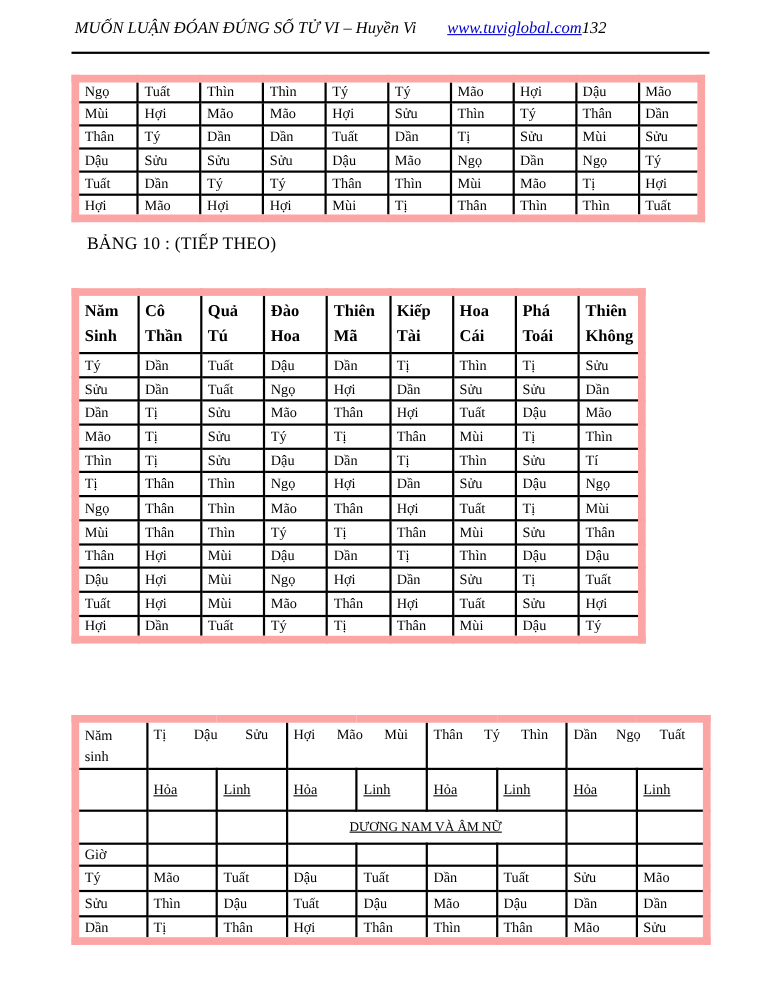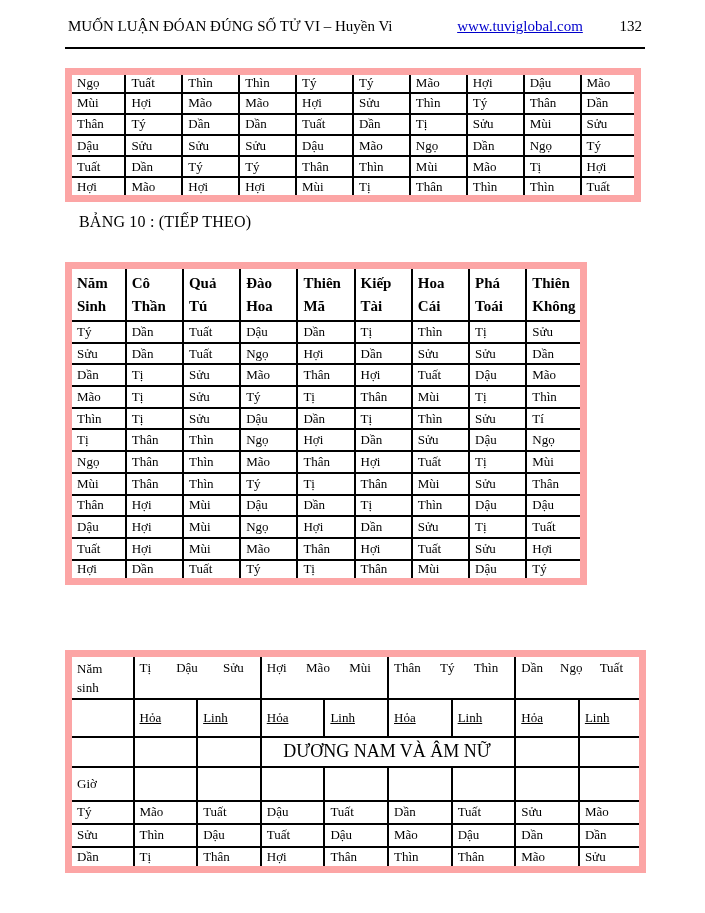--- a/index.html
+++ b/index.html
@@ -4,22 +4,23 @@
 <style>
   html,body{margin:0;padding:0;}
   body{
     width:705px;height:913px;background:#ffffff;color:#000;
     font-family:"Liberation Serif", serif;position:relative;overflow:hidden;
   }
   .page{position:absolute;inset:0;background:#fff;}
 
   .header{
     position:absolute;left:68px;top:18px;width:574px;
-    display:flex;justify-content:space-between;align-items:baseline;
+    display:flex;align-items:baseline;
     font-size:15px;
+    font-style:italic;
   }
   .header a{color:#0000cc;text-decoration:underline;cursor:pointer;margin-left:28px;}
   .rule{position:absolute;left:65px;top:47px;width:580px;height:2px;background:#000;}
 
   .heading{position:absolute;left:79px;font-weight:normal;font-size:16px;letter-spacing:0.2px;}
   .h10{top:213px;}
   .h11{top:596px;}
 
   table.t{
     position:absolute;border-collapse:collapse;table-layout:fixed;
@@ -36,25 +37,25 @@
   .t2{left:65px;top:262px;width:522px;}
   .t2 thead th{height:51px;font-weight:bold;font-size:15px;vertical-align:middle;}
   .t2 thead th div{line-height:1.5;}
   .t2 tbody tr{height:21.7px;}
 
   .t3{left:65px;top:650px;width:581px;}
   .t3 .r-group{height:41px;}
   .t3 .r-group td{vertical-align:top;padding-top:3px;}
   .t3 .r-sub{height:38px;text-decoration:underline;}
   .t3 .r-banner{height:30px;}
-  .t3 .r-gio{height:34px;}
+  .t3 .r-gio{height:20px;}
   .t3 .r-data{height:23px;}
   .t3 .corner div{line-height:1.45;}
   .spread{display:flex;justify-content:space-between;padding-right:14px;}
-  .banner-cell{text-align:center !important;font-weight:bold;font-size:18px;padding-left:0 !important;}
+  .banner-cell{text-align:center !important;font-weight:bold;font-size:12px;padding-left:0 !important;text-decoration:underline;}
 </style>
 </head>
 <body>
 
 <div class="page">
 
   <div class="header">
     <span>MUỐN LUẬN ĐÓAN ĐÚNG SỐ TỬ VI – Huyền Vi</span>
     <a href="#">www.tuviglobal.com</a>
     <span>132</span>

